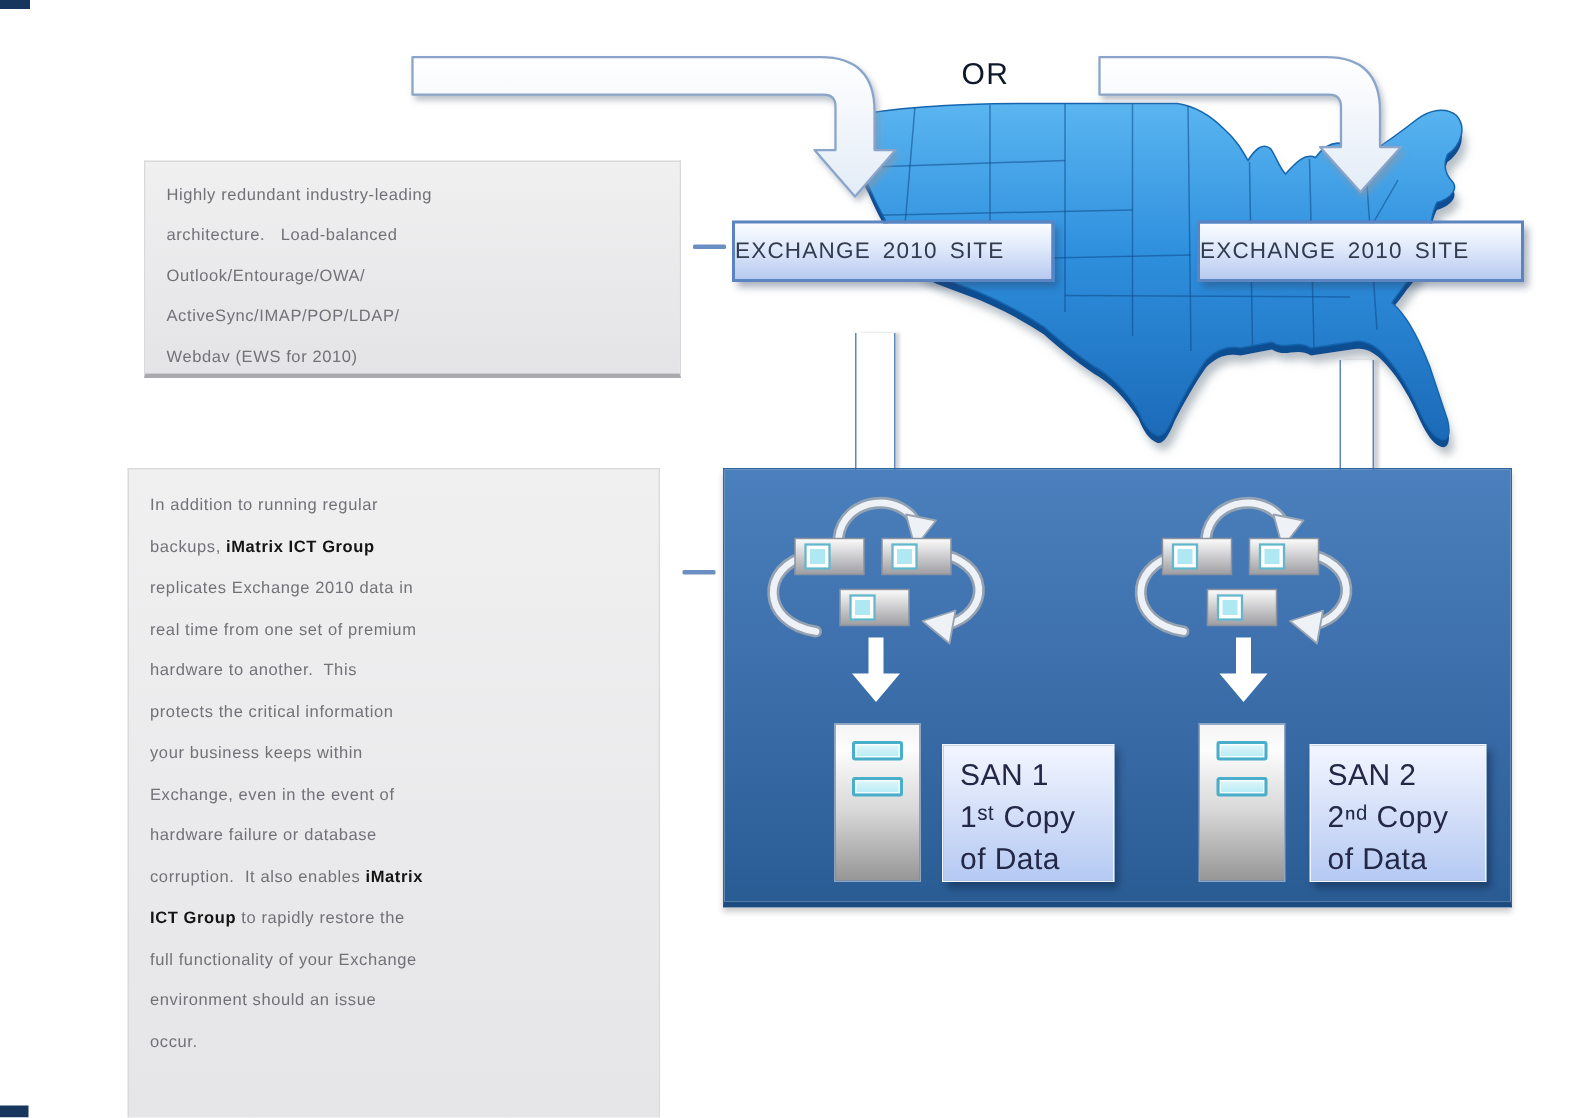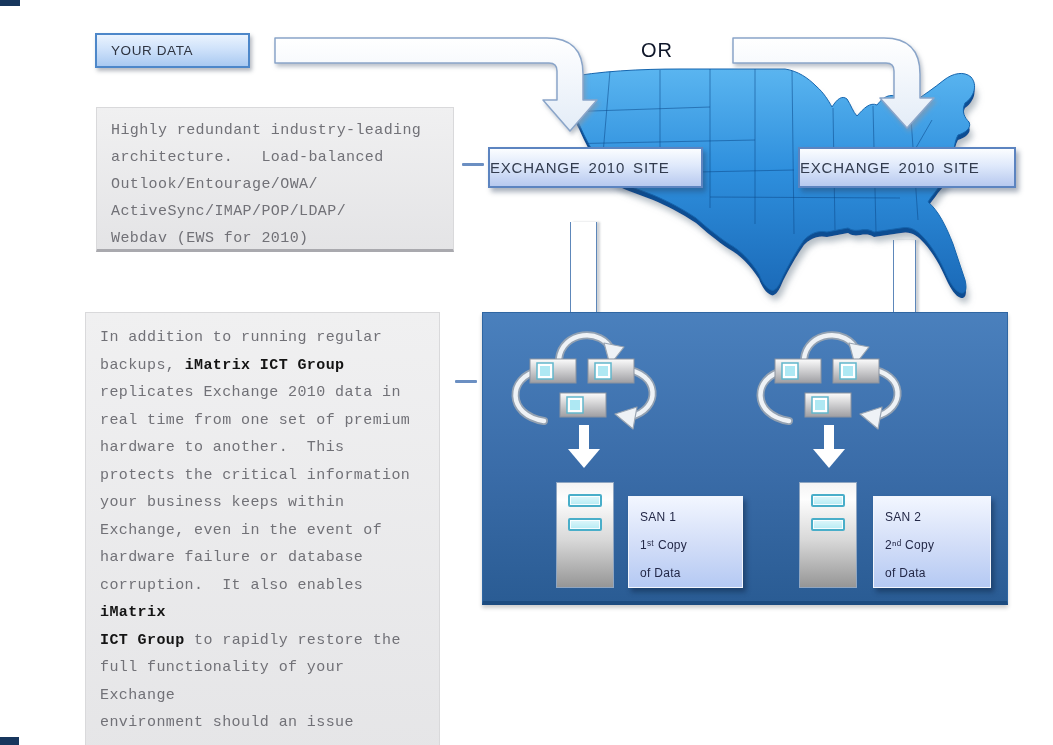--- a/index.html
+++ b/index.html
@@ -21,22 +21,22 @@
 
   .chip{position:absolute;border:2px solid var(--accent-border);
     background:linear-gradient(180deg,#eaf3fe 0%,#cfe2fa 45%,#a9c9f1 100%);
     box-shadow:2px 3px 4px rgba(90,100,115,.45);
     color:#2e3440;display:flex;align-items:center;}
   #your-data{left:95px;top:33px;width:155px;height:35px;font-size:13.5px;
     letter-spacing:.6px;padding-left:14px;}
 
   .gray-box{position:absolute;background:linear-gradient(180deg,var(--gray-box-top),var(--gray-box-bottom));
     border:1px solid #d9d9db;border-bottom:3px solid #a9a9ae;
-    color:var(--gray-text);font-size:15px;letter-spacing:.4px;
-    white-space:pre-wrap;font-family:Liberation Mono, monospace;}
+    color:var(--gray-text);font-size:11px;letter-spacing:.4px;
+    white-space:pre-wrap;}
   .gray-box b{color:#141414;font-weight:bold;}
   #info-1{left:96px;top:107px;width:358px;height:145px;line-height:27px;padding:9px 14px;}
   #info-2{left:85px;top:312px;width:355px;height:497px;line-height:27.5px;padding:11px 14px;}
 
   .dash{position:absolute;width:22px;height:3px;background:var(--dash-blue);border-radius:1px;}
   #dash-1{left:462px;top:163px;}
   #dash-2{left:455px;top:380px;}
 
   #or-label{left:636px;top:39px;width:42px;text-align:center;font-size:20px;
     letter-spacing:1px;color:#0f172a;}
@@ -71,36 +71,33 @@
   #tower-1{left:73px;top:169px;}  
   #tower-2{left:316px;top:169px;} 
   .slot{position:absolute;left:11px;width:34px;height:13px;border:2px solid var(--slot-border);
     border-radius:2px;background:linear-gradient(180deg,#def7fb,var(--slot-cyan));
     box-shadow:inset 0 0 0 1px rgba(255,255,255,.85);}
   .slot.s1{top:11px;} .slot.s2{top:35px;}
 
   .san-label{position:absolute;height:92px;border:1px solid #f2f5fc;
     background:linear-gradient(180deg,#f2f6ff 0%,#d4dff8 50%,#b5c9f3 100%);
     box-shadow:3px 4px 5px rgba(10,30,60,.45);
-    color:#232847;font-size:12px;line-height:28px;letter-spacing:.3px;
+    color:#232847;font-size:20px;line-height:28px;letter-spacing:.3px;
     padding:6px 0 0 11px;white-space:pre-wrap;}
   #san-1{left:145px;top:183px;width:115px;} 
   #san-2{left:390px;top:183px;width:118px;} 
 </style>
 </head>
 <body>
 
 <div class="stage">
 
   <div id="mark-tl" class="corner-mark"></div>
   <div id="mark-bl" class="corner-mark"></div>
 
-  <div id="your-data" class="chip">
-    <span>YOUR DATA</span>
-  </div>
 
   <div id="info-1" class="gray-box">Highly redundant industry-leading
 architecture.   Load-balanced
 Outlook/Entourage/OWA/
 ActiveSync/IMAP/POP/LDAP/
 Webdav (EWS for 2010)</div>
   <div id="info-2" class="gray-box">In addition to running regular
 backups, <b>iMatrix ICT Group</b>
 replicates Exchange 2010 data in
 real time from one set of premium

